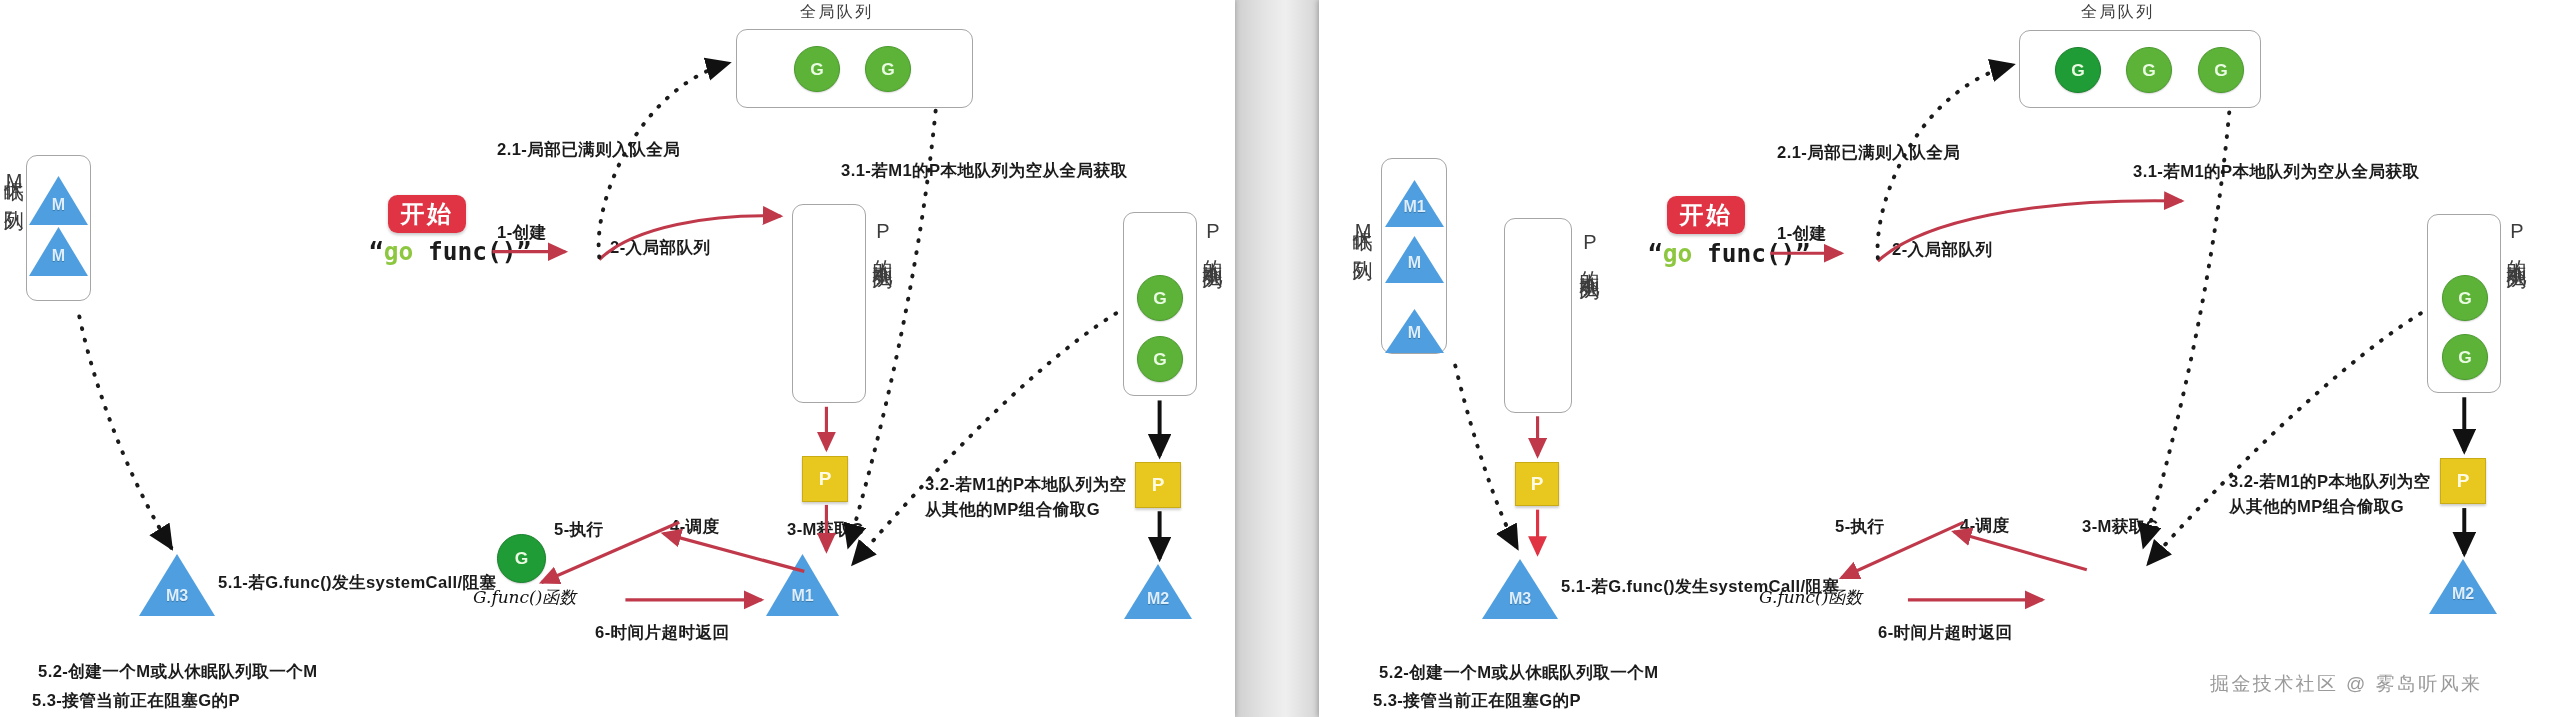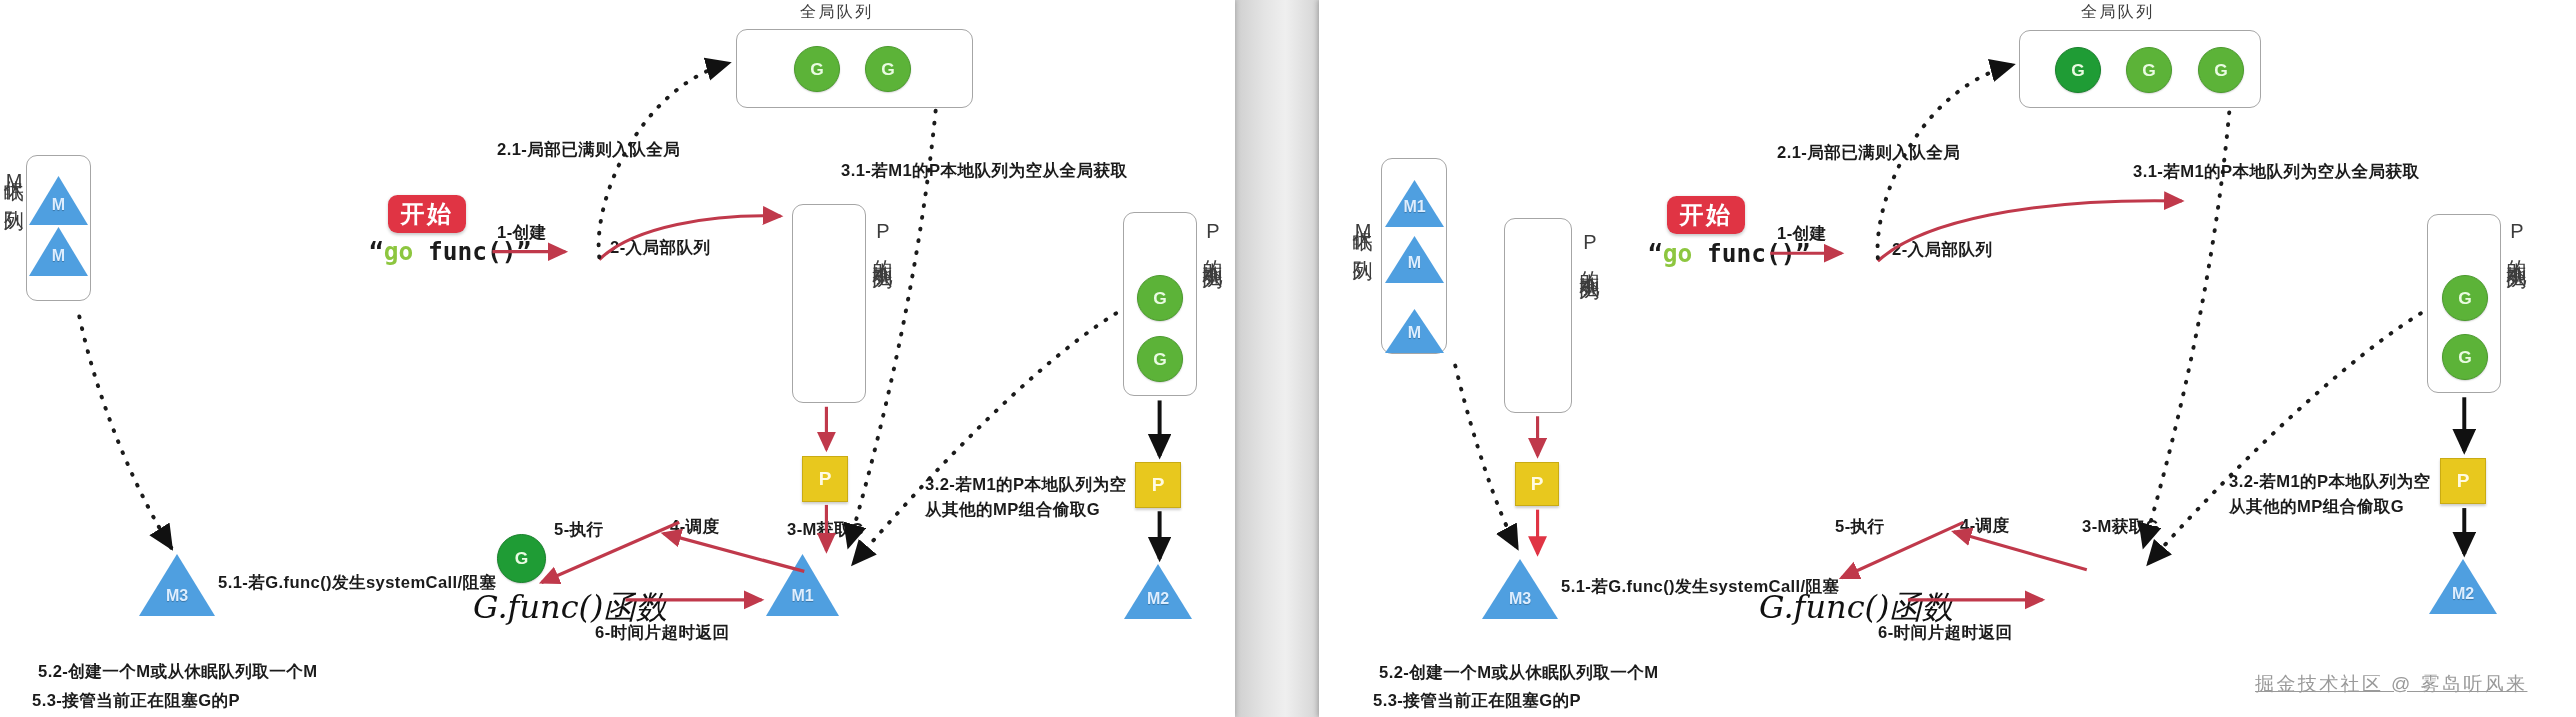--- a/index.html
+++ b/index.html
@@ -35,21 +35,21 @@
 
   .startbtn{position:absolute;background:#e03444;border-radius:9.5px;color:#fff;
      font-size:24px;font-weight:700;display:flex;align-items:center;justify-content:center;
      letter-spacing:2.4px;box-shadow:0 1.6px 3.2px rgba(0,0,0,.22);}
   .gofunc{position:absolute;font-family:"DejaVu Sans Mono","Liberation Mono",monospace;
      font-size:24.5px;color:#1b1b1b;white-space:nowrap;font-weight:600;}
   .gofunc .kw{color:#8dc63f;}
 
   .steplabel{position:absolute;font-size:16.6px;font-weight:700;color:#1b1b1b;white-space:nowrap;letter-spacing:0.4px;}
   .notelabel{position:absolute;font-size:16.6px;font-weight:700;color:#1b1b1b;letter-spacing:0.4px;line-height:1.5;}
-  .gfunc-text{position:absolute;font-size:32px;color:#111;white-space:nowrap;font-style:italic;
+  .gfunc-text{position:absolute;font-size:17px;color:#111;white-space:nowrap;font-style:italic;
       font-family:"DejaVu Serif","Liberation Serif",serif;}
   .qtitle{position:absolute;font-size:16px;color:#3c3c3c;letter-spacing:2.4px;white-space:nowrap;}
   .watermark{position:absolute;font-size:19px;color:#9a9a9a;letter-spacing:2.4px;white-space:nowrap;}
   svg.ov{position:absolute;left:0;top:0;width:100%;height:100%;overflow:visible;pointer-events:none;}
 </style>
 </head>
 <body>
 
 <div id="stage">
 
@@ -243,21 +243,21 @@
       <div>3.2-若M1的P本地队列为空</div>
       <div>从其他的MP组合偷取G</div>
     </div>
     <div class="steplabel" style="left:641px;top:515px;">4-调度</div>
     <div class="steplabel" style="left:516px;top:516px;">5-执行</div>
     <div class="steplabel" style="left:242px;top:576px;">5.1-若G.func()发生systemCall/阻塞</div>
     <div class="steplabel" style="left:60px;top:662px;">5.2-创建一个M或从休眠队列取一个M</div>
     <div class="steplabel" style="left:54px;top:690px;">5.3-接管当前正在阻塞G的P</div>
     <div class="steplabel" style="left:559px;top:622px;">6-时间片超时返回</div>
 
-    <div class="watermark" style="left:936px;top:671px;text-decoration:underline;">掘金技术社区 @ 雾岛听风来</div>
+    <div class="watermark" style="left:891px;top:671px;">掘金技术社区 @ 雾岛听风来</div>
 
     <svg class="ov" viewBox="0 0 1588 906">
       <defs>
         <marker id="ar-red-r" markerWidth="7" markerHeight="7" refX="5.6" refY="3" orient="auto">
           <path d="M0,0 L6.5,3 L0,6 z" fill="#c0394b"></path>
           </marker>
         <marker id="ar-blk-r" markerWidth="7" markerHeight="7" refX="5.6" refY="3" orient="auto">
           <path d="M0,0 L6.5,3 L0,6 z" fill="#111"></path>
           </marker>
         <marker id="ar-red2-r" markerWidth="7" markerHeight="7" refX="5.6" refY="3" orient="auto">

